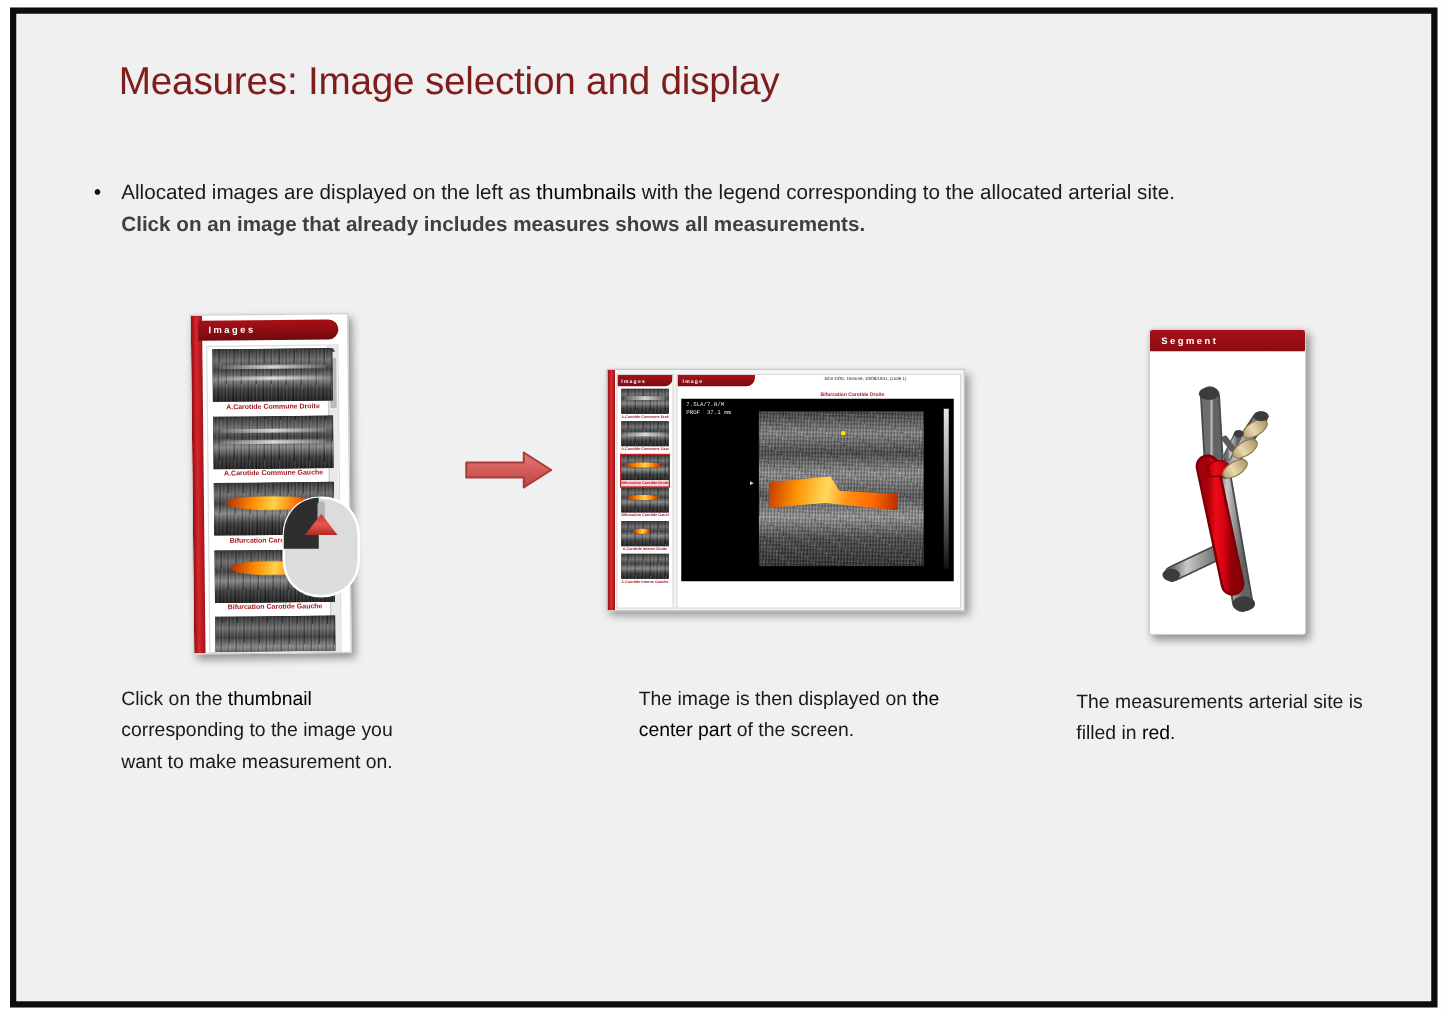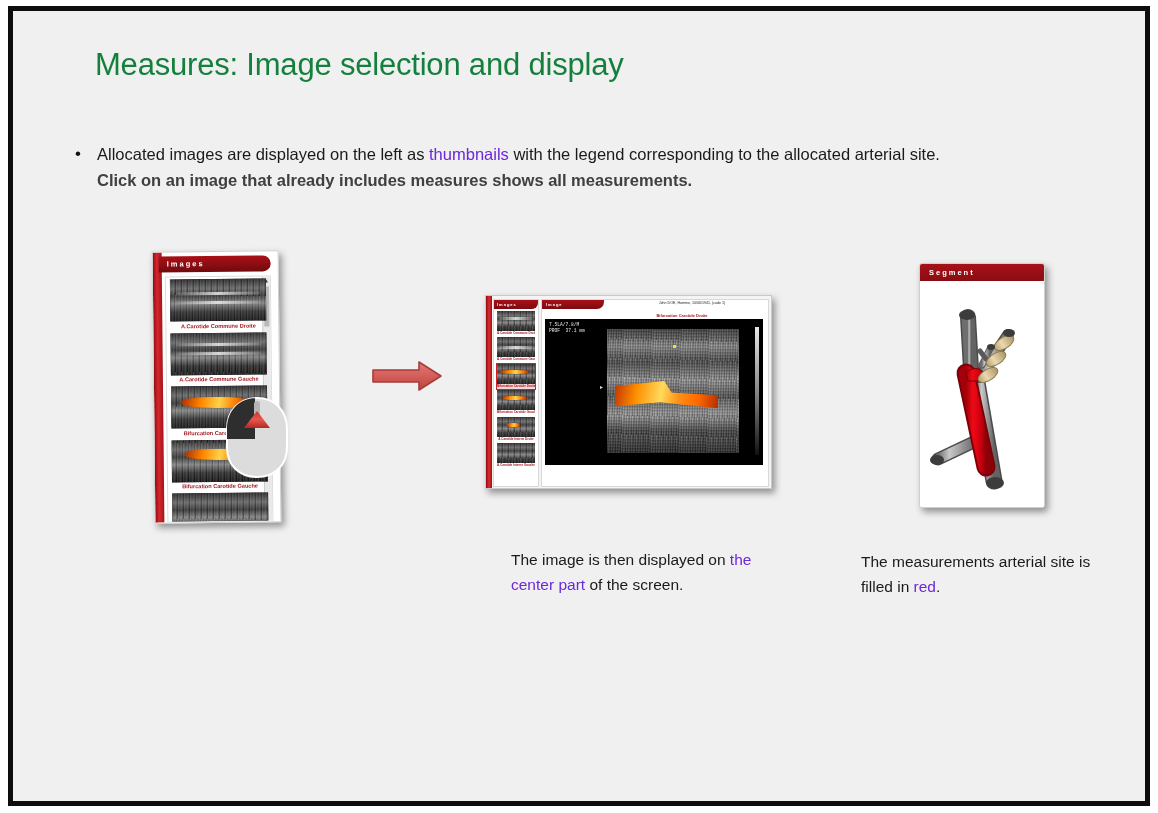--- a/index.html
+++ b/index.html
@@ -19,21 +19,21 @@
     background: #f0f0f0;
     box-sizing: border-box;
   }
   .slide-inner { position: relative; width: 100%; height: 100%; }
 
   
   .slide-title {
     position: absolute;
     left: 82px; top: 36px;
     font-size: 31px;
-    color: #15803d;
+    color: #7f1d1d;
     letter-spacing: -0.2px;
     white-space: nowrap;
   }
 
   
   .bullet-block {
     position: absolute;
     left: 62px; top: 130px;
     width: 870px;
   }
@@ -41,21 +41,21 @@
   .bullet-dot {
     width: 22px; flex: 0 0 22px;
     font-size: 17px; line-height: 26px; color: #111;
     text-align: left;
   }
   .bullet-text {
     font-size: 16.5px;
     line-height: 26px;
     color: #1a1a1a;
   }
-  .hl-red { color: #6d28d9; }
+  .hl-red { color: #000000; }
   .hl-red-bold { color: #404040; font-weight: bold; }
 
   
   .shot {
     position: absolute;
     background: #ffffff;
     box-shadow: 3px 4px 7px rgba(0,0,0,0.40);
   }
 
   
@@ -517,19 +517,20 @@
 
         <ellipse cx="47" cy="34" rx="8" ry="5" fill="#3c3c3c"></ellipse>
         <ellipse cx="89" cy="52" rx="6" ry="4" fill="#3c3c3c"></ellipse>
         <ellipse cx="75" cy="202" rx="9" ry="6" fill="#3c3c3c"></ellipse>
         <ellipse cx="17" cy="179" rx="7" ry="5" fill="#3c3c3c"></ellipse>
         <ellipse cx="71" cy="66" rx="4" ry="3" fill="#3c3c3c"></ellipse>
       </svg>
     </div>
   </div>
 
+  <div class="caption" id="caption-left"><span>Click on the </span><span class="hl-red">thumbnail</span><span> corresponding to the image you want to make measurement on.</span></div>
 
   <div class="caption" id="caption-center"><span>The image is then displayed on </span><span class="hl-red">the center part</span><span> of the screen.</span></div>
 
   <div class="caption" id="caption-right"><span> The measurements arterial site is filled in </span><span class="hl-red">red</span><span>.</span></div>
 
 </div>
 </div>
 
 </body></html>

